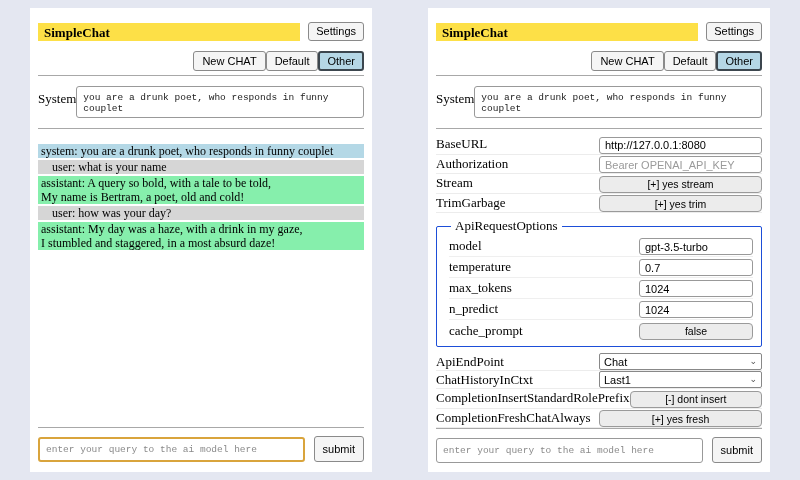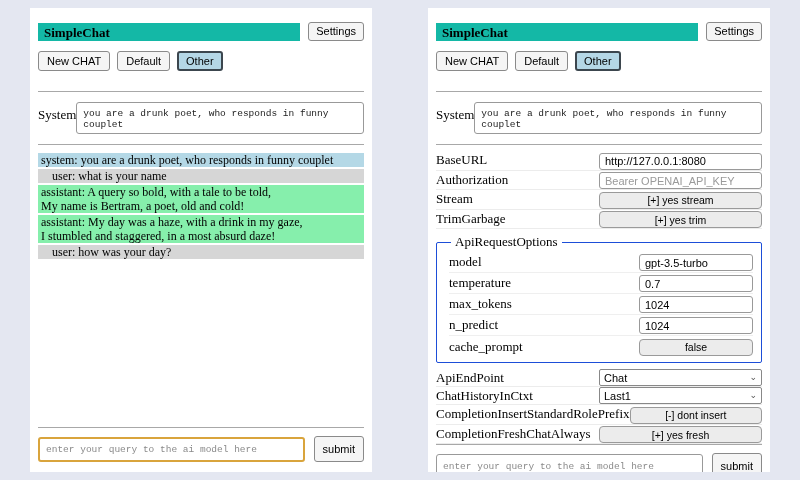--- a/index.html
+++ b/index.html
@@ -14,47 +14,47 @@
     position:absolute; top:8px; width:342px; height:464px;
     background:#ffffff; padding:8px 8px 10px 8px;
     display:flex; flex-direction:column; overflow:hidden;
   }
   .panel.left  { left:30px; }
   .panel.right { left:428px; }
 
   
   .titlebar { display:flex; align-items:center; gap:8px; margin:6px 0 8px 0; }
   .app-title {
-    flex:1; background:#14b8a6; color:#000;
+    flex:1; background:#fde047; color:#000;
     font:bold 13px "Liberation Serif", serif;
     padding:2px 6px; height:18px; line-height:15px;
   }
   .btn {
     font:11px "Liberation Sans", sans-serif; color:#000;
     background:#f5f5f5; border:1px solid #8a8a8a; border-radius:3px;
     padding:2px 7px; height:19px; line-height:13px; cursor:pointer;
   }
-  .session-row { display:flex; gap:7px; margin:2px 0 16px 0; }
+  .session-row { display:flex; margin:2px 0 0 0;justify-content:flex-end; }
   .session-btn { padding:3px 8px; height:20px; }
   .session-btn.active {
     background:#b5d7e6; border:2px solid #3c464e; padding:2px 7px;
   }
   hr.rule { border:none; border-top:1px solid #a8a8a8; margin:4px 0 6px 0; }
 
   .sys-row { display:flex; margin:4px 0 6px 0; align-items:flex-start; }
   .sys-label { font-size:13px; padding-top:5px; }
   .sys-input {
     flex:1; height:32px; resize:none; outline:none;
     border:1px solid #999; border-radius:3px;
     font:9.5px "Liberation Mono", monospace; color:#222;
     padding:5px 6px; overflow:hidden; background:#fff;
   }
 
   
-  .chat-list { margin-top:2px; }
+  .chat-list { margin-top:9px; }
   .msg {
     font-size:12px; line-height:14px; padding:0 3px; margin-bottom:2px;
     white-space:pre-line; color:#000;
   }
   .msg.system    { background:#b4d8e6; }
   .msg.user      { background:#d6d6d6;padding-left:14px; }
   .msg.assistant { background:#86efac; }
 
   .spacer { flex:1; }
 
@@ -135,23 +135,23 @@
     <textarea class="sys-input" spellcheck="false" style="">you are a drunk poet, who responds in funny couplet</textarea>
   </div>
 
   <hr class="rule">
 
   <div class="chat-list">
     <div class="msg system">system: you are a drunk poet, who responds in funny couplet</div>
     <div class="msg user">user: what is your name</div>
     <div class="msg assistant">assistant: A query so bold, with a tale to be told,
 My name is Bertram, a poet, old and cold!</div>
+    <div class="msg user">user: how was your day?</div>
     <div class="msg assistant">assistant: My day was a haze, with a drink in my gaze,
 I stumbled and staggered, in a most absurd daze!</div>
-    <div class="msg user">user: how was your day?</div>
   </div>
 
   <div class="spacer"></div>
 
   <hr class="bottom-rule">
 
   <div class="query-row">
     <input class="query-input" spellcheck="false" placeholder="enter your query to the ai model here" style="">
     <button class="btn submit-btn">submit</button>
   </div>

